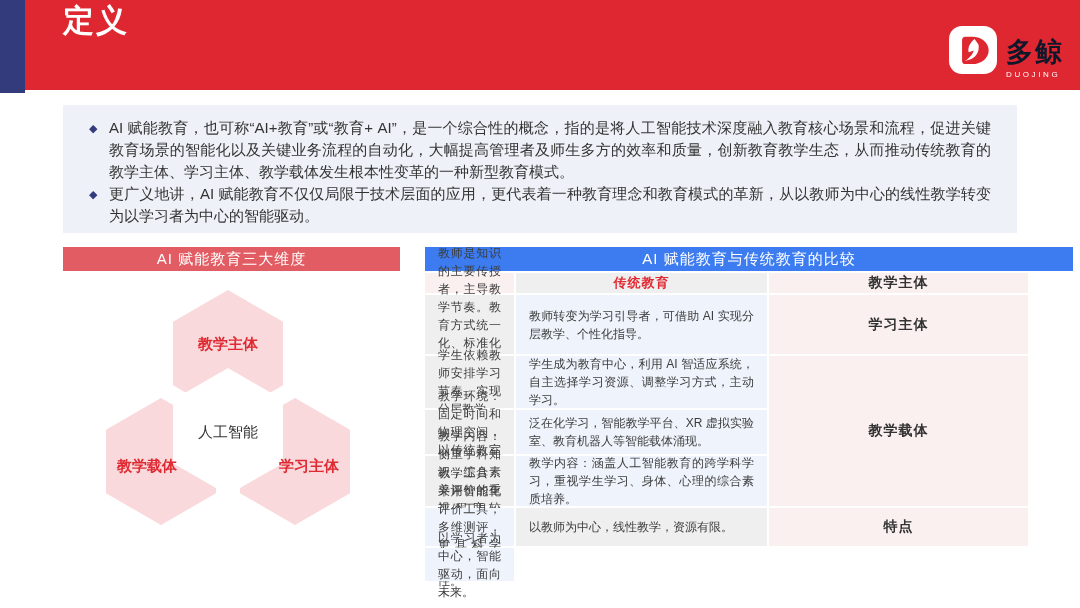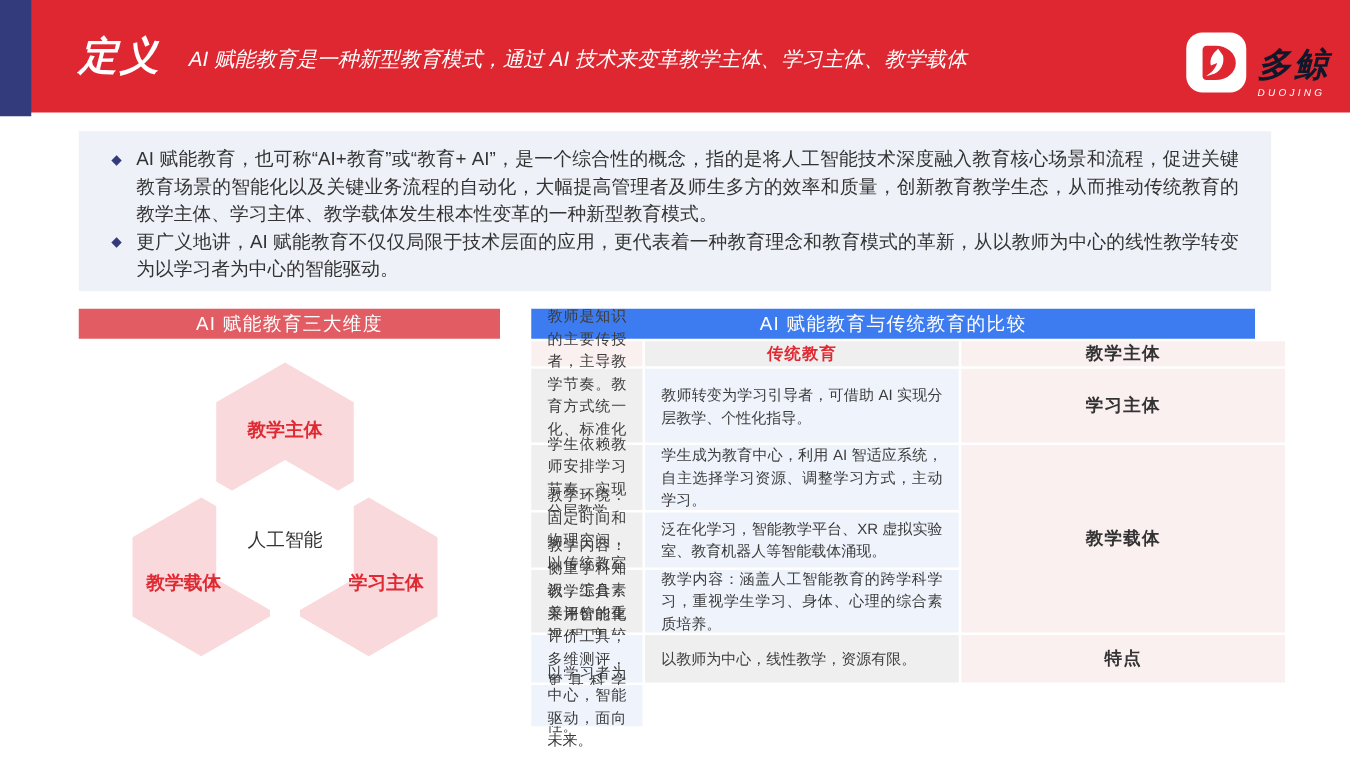--- a/index.html
+++ b/index.html
@@ -1,38 +1,38 @@
 <!DOCTYPE html>
 <html style="--red: #DE2730; --navy: #333B7D; --banner-red: #E25C63; --blue: #3C7CF0; --red-text: #E02A33; --pink: #F9D9DC;"><head>
 <meta charset="utf-8">
 <style>
   html,body{margin:0;padding:0;}
   body{
     width:1080px;height:608px;position:relative;background:#ffffff;
     font-family:"Liberation Sans","DejaVu Sans",sans-serif;overflow:hidden;
   }
   
-  .hdr{position:absolute;top:0;left:0;width:1080px;height:90px;background:var(--red,#DE2730);display:flex;align-items:center;font-style:italic;}
+  .hdr{position:absolute;top:0;left:0;width:1080px;height:90px;background:var(--red,#DE2730);display:flex;align-items:flex-start;}
   .navy-strip{position:absolute;left:0;top:0;width:25px;height:93px;background:var(--navy,#333B7D);}
   .hdr-title{margin-left:63px;color:#fff;font-size:31px;font-weight:bold;letter-spacing:2px;white-space:nowrap;}
   .hdr-sub{margin-left:22px;margin-top:5px;color:#fff;font-size:16.5px;white-space:nowrap;}
   .logo{position:absolute;right:16px;top:21px;display:flex;align-items:center;gap:9px;}
   .logo-box{width:48px;height:48px;background:#fff;border-radius:13px;display:flex;align-items:center;justify-content:center;}
   .logo-text{display:flex;flex-direction:column;align-items:flex-start;}
   .logo-name{color:#0f172a;font-size:27px;font-weight:bold;letter-spacing:2px;line-height:1;margin-top:18px;}
   .logo-sub{color:#fff;font-size:8px;letter-spacing:2.6px;margin-top:4px;}
   
   .intro{position:absolute;left:63px;top:105px;width:954px;height:128px;background:#EEF1F8;box-sizing:border-box;padding:12px 26px 0 26px;}
   .bullet{display:flex;}
   .bullet-marker{color:var(--navy,#333B7D);font-size:11px;line-height:22px;width:20px;flex:0 0 20px;}
   .bullet-text{font-size:15px;line-height:22px;color:#333;text-align:justify;}
   
   .banner{position:absolute;height:24px;color:#fff;font-size:15px;display:flex;align-items:center;justify-content:center;letter-spacing:1px;}
   .banner-red{left:63px;top:247px;width:337px;background:var(--banner-red,#E25C63);}
-  .banner-blue{left:425px;top:247px;width:579px;background:var(--blue,#3C7CF0);}
+  .banner-blue{left:425px;top:247px;width:648px;background:var(--blue,#3C7CF0);}
   
   .diagram{position:absolute;left:95px;top:285px;}
   .hex{fill:var(--pink,#F9D9DC);}
   .hex-white{fill:#ffffff;}
   .hex-label{fill:var(--red-text,#E02A33);font-size:15px;font-weight:bold;text-anchor:middle;}
   .hex-center-label{fill:#333;font-size:15px;text-anchor:middle;}
   
   .comp{position:absolute;left:425px;top:273px;width:603px;display:grid;
         grid-template-columns:89px 251px 259px;
         grid-template-rows:20px 59px 52px 44px 50px 38px 33px;
@@ -42,21 +42,20 @@
   .cell-trad{background:#F0EFEF;padding:4px 13px;font-size:12px;color:#3c3c3c;line-height:1.5;text-align:justify;}
   .cell-ai{background:#EFF4FC;padding:4px 13px;font-size:12px;color:#3c3c3c;line-height:1.5;text-align:justify;}
   .cell-colhead{justify-content:center;color:var(--red-text,#E02A33);font-size:13px;font-weight:bold;padding:0;letter-spacing:1px;}
   .cell-colhead.cell-ai{background:#F4F8FE;}
 </style>
 </head>
 <body>
 
 <header class="hdr">
   <span class="hdr-title">定义</span>
-  <span class="hdr-sub">AI 赋能教育是一种新型教育模式，通过 AI 技术来变革教学主体、学习主体、教学载体</span>
   <div class="logo">
     <div class="logo-box">
       <svg width="36" height="36" viewBox="0 0 46 46" aria-hidden="true">
         <path d="M13 6 h9 c12 0 21 8 21 17.5 C43 33 34 41 22 41 h-9 c-2.2 0-4-1.8-4-4 V10 c0-2.2 1.8-4 4-4 z" fill="#DE2730"></path>
         <path d="M25 9 C19 14 16 20 17.5 26 L24 23.5 C22 30 17 34 12.5 37 L21 34.5 C28 31 31.5 24 30 16 Z" fill="#ffffff"></path>
       </svg>
     </div>
     <div class="logo-text">
       <span class="logo-name">多鲸</span>
       <span class="logo-sub">DUOJING</span>

